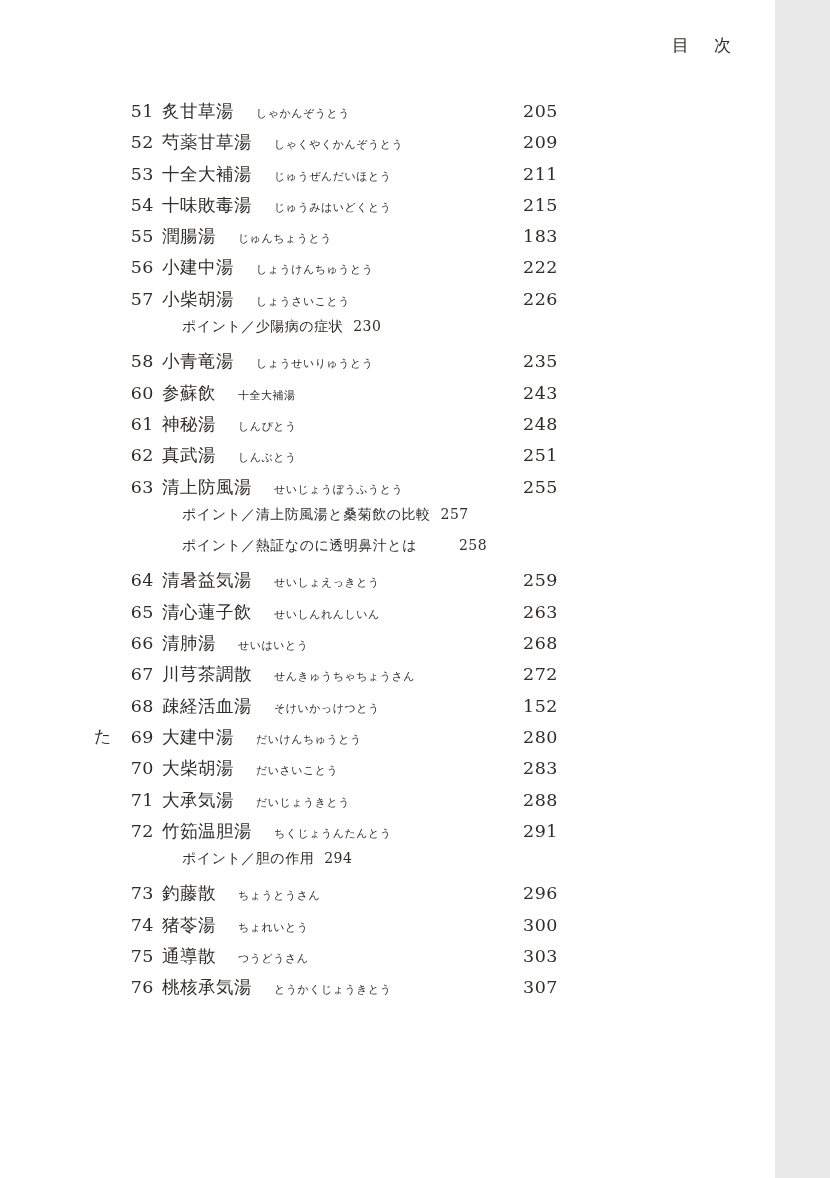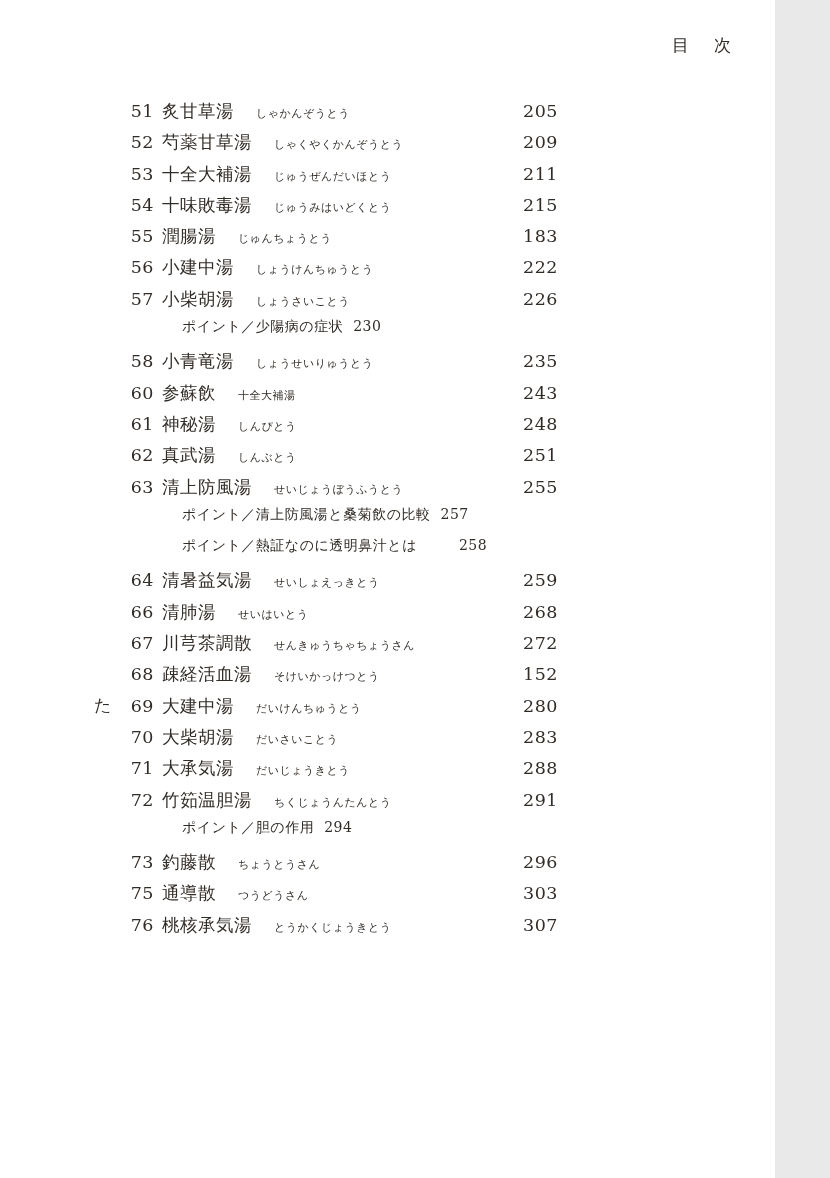--- a/index.html
+++ b/index.html
@@ -176,20 +176,26 @@
       <span class="pt-text">ポイント／熱証なのに透明鼻汁とは</span>
       <span class="pt-page">258</span>
     </div>
     <div class="row">
       <span class="num">64</span>
       <span class="title">清暑益気湯</span>
       <span class="reading">せいしょえっきとう</span>
       <span class="page-num">259</span>
     </div>
     <div class="row">
+      <span class="num">65</span>
+      <span class="title">清心蓮子飲</span>
+      <span class="reading">せいしんれんしいん</span>
+      <span class="page-num">263</span>
+    </div>
+    <div class="row">
       <span class="num">66</span>
       <span class="title">清肺湯</span>
       <span class="reading">せいはいとう</span>
       <span class="page-num">268</span>
     </div>
     <div class="row">
       <span class="num">67</span>
       <span class="title">川芎茶調散</span>
       <span class="reading">せんきゅうちゃちょうさん</span>
       <span class="page-num">272</span>
@@ -229,20 +235,26 @@
       <span class="pt-text">ポイント／胆の作用</span>
       <span class="pt-page">294</span>
     </div>
     <div class="row">
       <span class="num">73</span>
       <span class="title">釣藤散</span>
       <span class="reading">ちょうとうさん</span>
       <span class="page-num">296</span>
     </div>
     <div class="row">
+      <span class="num">74</span>
+      <span class="title">猪苓湯</span>
+      <span class="reading">ちょれいとう</span>
+      <span class="page-num">300</span>
+    </div>
+    <div class="row">
       <span class="num">75</span>
       <span class="title">通導散</span>
       <span class="reading">つうどうさん</span>
       <span class="page-num">303</span>
     </div>
     <div class="row">
       <span class="num">76</span>
       <span class="title">桃核承気湯</span>
       <span class="reading">とうかくじょうきとう</span>
       <span class="page-num">307</span>

